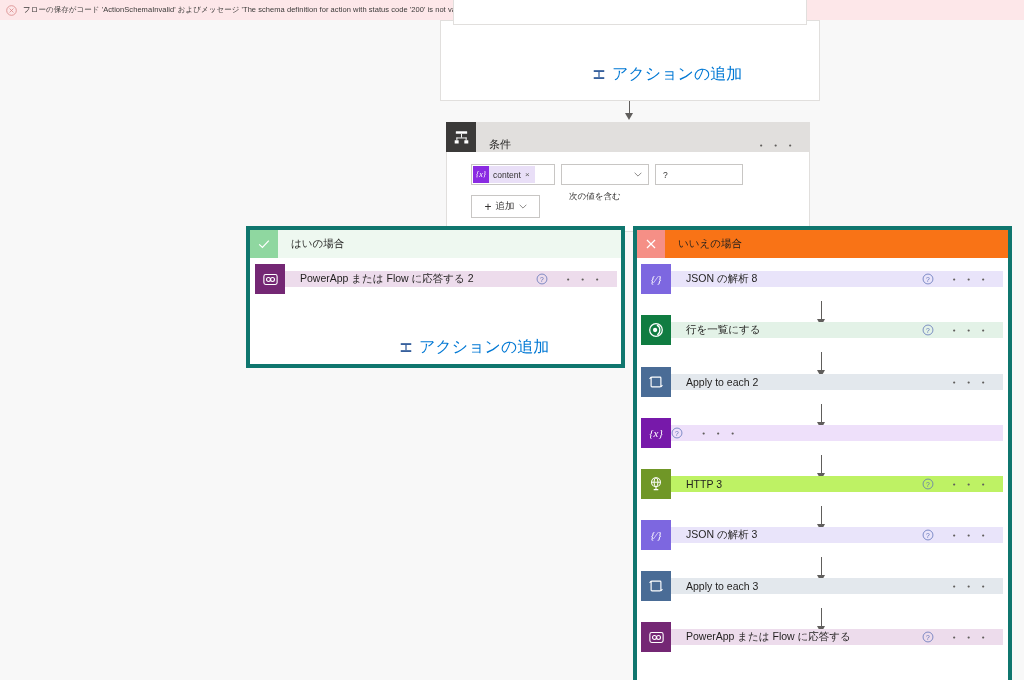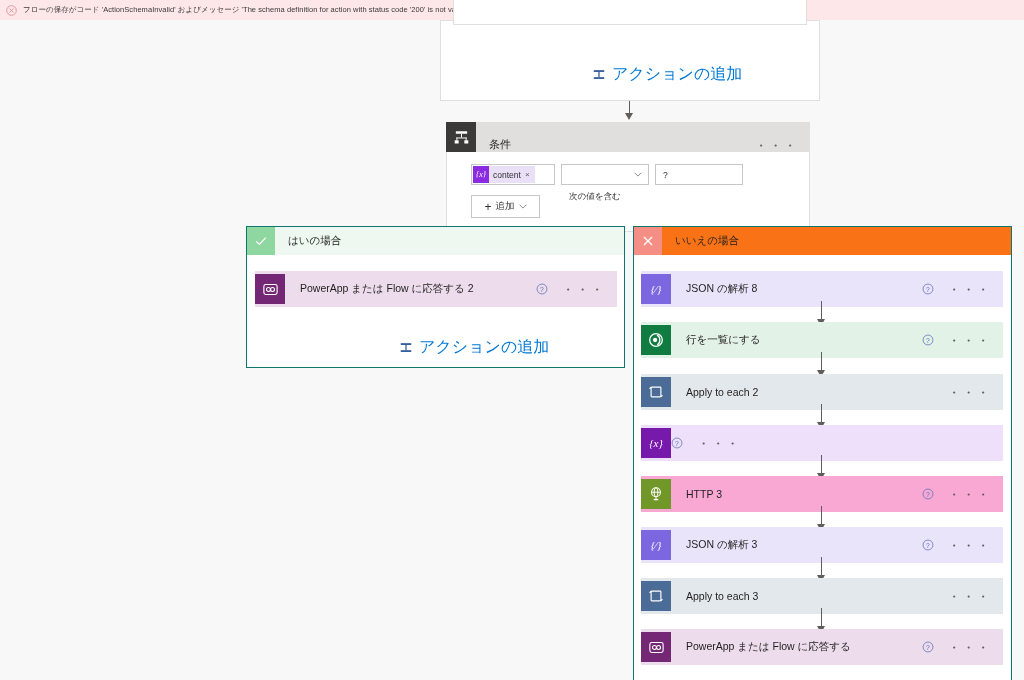--- a/index.html
+++ b/index.html
@@ -104,33 +104,33 @@
   .add-btn {
     margin-top: 10px; width: 69px; height: 23px;
     border: 1px solid #c8c6c4; background: #fff;
     display: flex; align-items: center; justify-content: center; gap: 4px;
     cursor: pointer;
   }
   .add-btn .plus { font-size: 12px; color: #323130; line-height: 1; }
   .add-btn .atxt { font-size: 9.5px; color: #323130; font-weight: normal; }
 
   
-  .branch { position: absolute; background: #fff; border: 1px solid #0f766e; }
+  .branch { position: absolute; background: #fff; border: 4px solid #0f766e; }
   .branch-header { display: flex; align-items: center; height: 28px; }
   .branch-header.yes { background: #eef8f0; }
   .branch-header.no  { background: #f97316; }
   .bh-ico { width: 28px; height: 28px; flex: 0 0 28px;
             display: flex; align-items: center; justify-content: center; }
   .bh-ico.yes { background: #8fd7a0; }
   .bh-ico.no  { background: #f58f86; }
   .bh-title { font-size: 10.5px; color: #201f1e; margin-left: 13px; }
 
   
   .action {
-    position: absolute; height: 36px;
+    position: absolute; height: 16px;
     display: flex; align-items: center; cursor: pointer;
   }
   .act-ico {
     width: 30px; height: 30px; flex: 0 0 30px;
     display: flex; align-items: center; justify-content: center;
   }
   .act-title { font-size: 10.5px; color: #201f1e; margin-left: 15px; flex: 1; }
   .help-ico { width: 12px; height: 12px; flex: 0 0 12px; margin-right: 14px; cursor: pointer; }
   .act-ell {
     font-size: 13px; color: #605e5c; letter-spacing: 1.5px;
@@ -309,21 +309,21 @@
     </div>
     <svg class="help-ico" viewBox="0 0 16 16">
       <circle cx="8" cy="8" r="6.6" fill="none" stroke="#5b6fb5" stroke-width="1"></circle>
       <text x="8" y="11.4" font-size="9" text-anchor="middle" fill="#5b6fb5" font-family="Liberation Sans, sans-serif">?</text>
     </svg>
     <div class="act-ell">・・・</div>
   </div>
   <div class="connector" style="left:821px; top:455px; height:22px;"></div>
   <div class="arrowhead" style="left:817px; top:473px;"></div>
 
-  <div class="action" style="left:641px; top:476px; width:362px; background:#f9a8d4;">
+  <div class="action" style="left:641px; top:476px; width:362px; background:#bef264;">
     <div class="act-ico" style="background:#709727;">
       <svg width="16" height="16" viewBox="0 0 18 18">
         <circle cx="9" cy="7" r="5" fill="none" stroke="#fff" stroke-width="1.2"></circle>
         <ellipse cx="9" cy="7" rx="2.2" ry="5" fill="none" stroke="#fff" stroke-width="1.1"></ellipse>
         <path d="M4 7 H14" stroke="#fff" stroke-width="1.1"></path>
         <path d="M9 12 V15.3 M6.4 15.3 H11.6" stroke="#fff" stroke-width="1.2"></path>
       </svg>
     </div>
     <div class="act-title">HTTP 3</div>
     <svg class="help-ico" viewBox="0 0 16 16">

